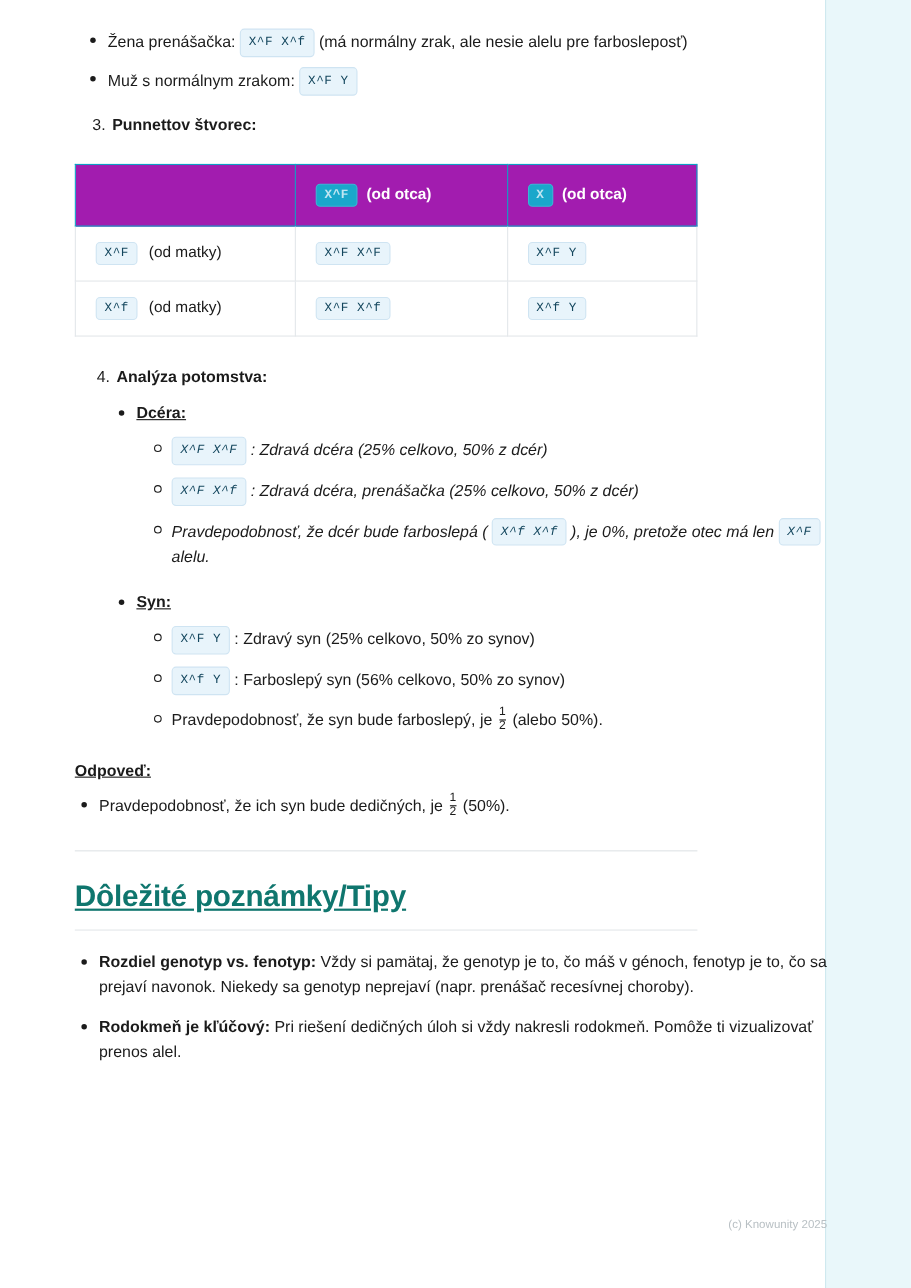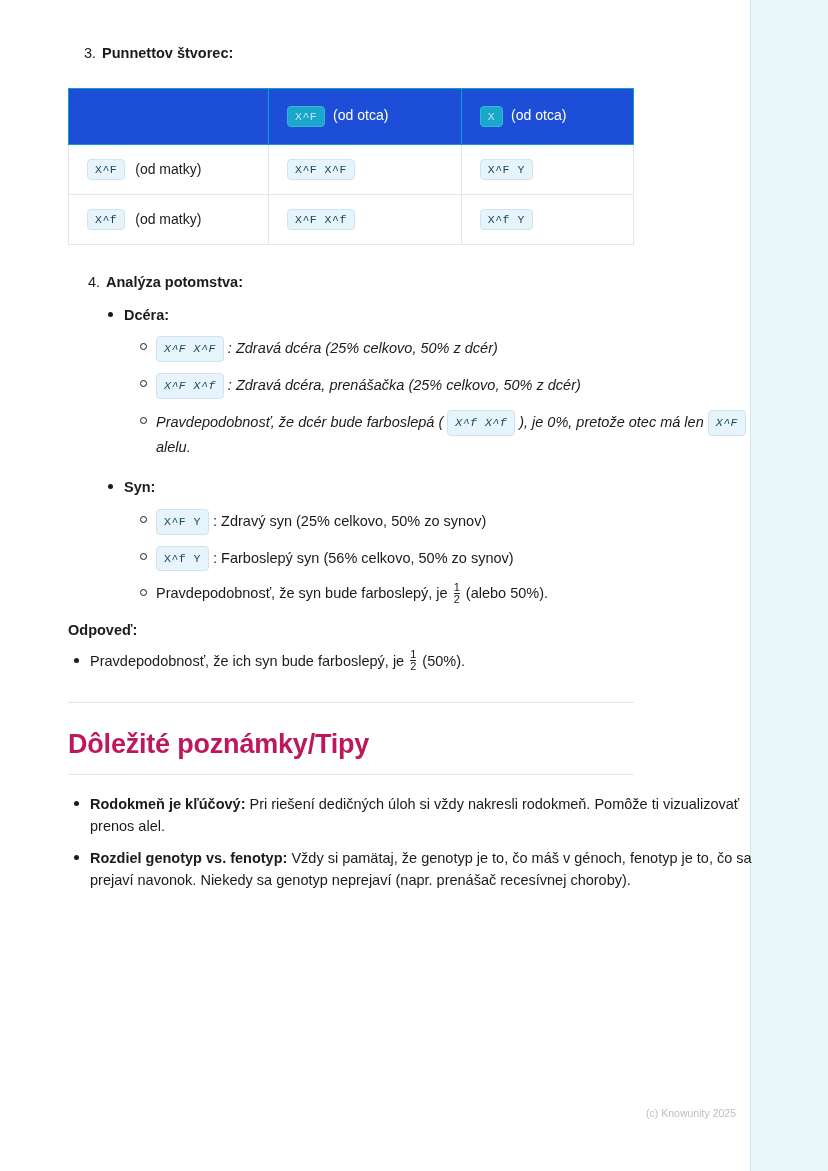--- a/index.html
+++ b/index.html
@@ -73,69 +73,70 @@
   }
   .num { position: relative; padding-left: 26px; margin-bottom: 9px; line-height: 1.55; }
   .num > .marker {
     position: absolute;
     left: 0; top: 0;
     width: 20px;
     text-align: right;
   }
 
   .lvl1 { margin-left: 8px; }
-  .lvl2 { margin-left: 34px; margin-top: 10px; }
+  .lvl2 { margin-left: 34px; margin-top: 10px; text-decoration: underline; }
   .lvl3 { margin-left: 28px; margin-top: 10px; }
 
   b, strong { font-weight: bold; }
 
   
   .table-wrap { margin: 24px 0 26px 0; width: 566px; }
   table { border-collapse: collapse; width: 100%; background: #fff; }
   th, td {
     border: 1px solid #e3e7ea;
     padding: 14px 18px;
     text-align: left;
     font-weight: normal;
     vertical-align: middle;
   }
   thead th {
-    background: #1d4ed8;
+    background: #a21caf;
     color: #ffffff;
     border-color: #0f9ec4;
-    font-weight: normal;
+    font-weight: bold;
     font-size: 14px;
     height: 56px;
   }
   thead th .code {
     background: #1aa7cb;
     border-color: #39b6d6;
     color: #bfe6f2;
     margin-right: 4px;
   }
   thead th.corner { width: 200px; }
   tbody td { height: 40px; }
   tbody tr td:first-child { width: 200px; }
   .cellnote { margin-left: 6px; font-size: 14px; }
 
-  .answer-head { font-weight: bold; margin: 15px 0 12px 0; }
+  .answer-head { font-weight: bold; margin: 26px 0 12px 0; text-decoration: underline; }
 
   hr.sep {
     border: none;
     border-top: 1px solid #dfe3e6;
     margin: 28px 0 26px 0;
     width: 566px;
   }
 
   h2.section {
-    color: #be185d;
+    color: #0f766e;
     font-size: 27px;
     font-weight: bold;
     margin: 0 0 14px 0;
     letter-spacing: -0.2px;
+    text-decoration: underline;
   }
   .section-rule {
     border: none;
     border-top: 1px solid #e3e7ea;
     margin: 0 0 18px 0;
     width: 566px;
   }
 
   .frac {
     display: inline-block;
@@ -145,35 +146,46 @@
     line-height: 1.05;
     margin: 0 2px;
     position: relative;
     top: -1px;
   }
   .frac .n { display: block; }
   .frac .d { display: block; border-top: 1px solid #1b1b1b; }
 
   .footer-credit {
     position: absolute;
-    right: 92px;
+    right: 76px;
     bottom: 52px;
     font-size: 10.5px;
     color: #b9c0c4;
   }
 </style>
 </head>
 <body>
 
 <div class="page">
 
   <div class="right-rail"></div>
 
   <div class="content">
 
+    <ul class="lvl1">
+      <li class="bul">
+        <span>Žena prenášačka:</span>
+        <code class="code">X^F X^f</code>
+        <span>(má normálny zrak, ale nesie alelu pre farbosleposť)</span>
+      </li>
+      <li class="bul">
+        <span>Muž s normálnym zrakom:</span>
+        <code class="code">X^F Y</code>
+      </li>
+    </ul>
 
     <div class="num" style="margin-top:16px; margin-left:8px;">
       <span class="marker">3.</span>
       <b>Punnettov štvorec:</b>
     </div>
 
     <div class="table-wrap">
       <table>
         <thead>
           <tr>
@@ -265,40 +277,40 @@
           <span class="n">1</span>
           <span class="d">2</span>
         </span>
         <span>(alebo 50%).</span>
       </li>
     </ul>
 
     <div class="answer-head">Odpoveď:</div>
     <ul>
       <li class="bul">
-        <span>Pravdepodobnosť, že ich syn bude farboslepý, je</span>
+        <span>Pravdepodobnosť, že ich syn bude dedičných, je</span>
         <span class="frac">
           <span class="n">1</span>
           <span class="d">2</span>
         </span>
         <span>(50%).</span>
       </li>
     </ul>
 
     <hr class="sep">
 
     <h2 class="section">Dôležité poznámky/Tipy</h2>
     <hr class="section-rule">
 
     <ul>
-      <li class="bul">
-        <b>Rodokmeň je kľúčový:</b><span> Pri riešení dedičných úloh si vždy nakresli rodokmeň. Pomôže ti vizualizovať prenos alel.</span>
-      </li>
       <li class="bul" style="margin-bottom:14px;">
         <b>Rozdiel genotyp vs. fenotyp:</b><span> Vždy si pamätaj, že genotyp je to, čo máš v génoch, fenotyp je to, čo sa prejaví navonok. Niekedy sa genotyp neprejaví (napr. prenášač recesívnej choroby).</span>
       </li>
+      <li class="bul">
+        <b>Rodokmeň je kľúčový:</b><span> Pri riešení dedičných úloh si vždy nakresli rodokmeň. Pomôže ti vizualizovať prenos alel.</span>
+      </li>
     </ul>
 
   </div>
 
   <div class="footer-credit">(c) Knowunity 2025</div>
 
 </div>
 
 </body></html>

